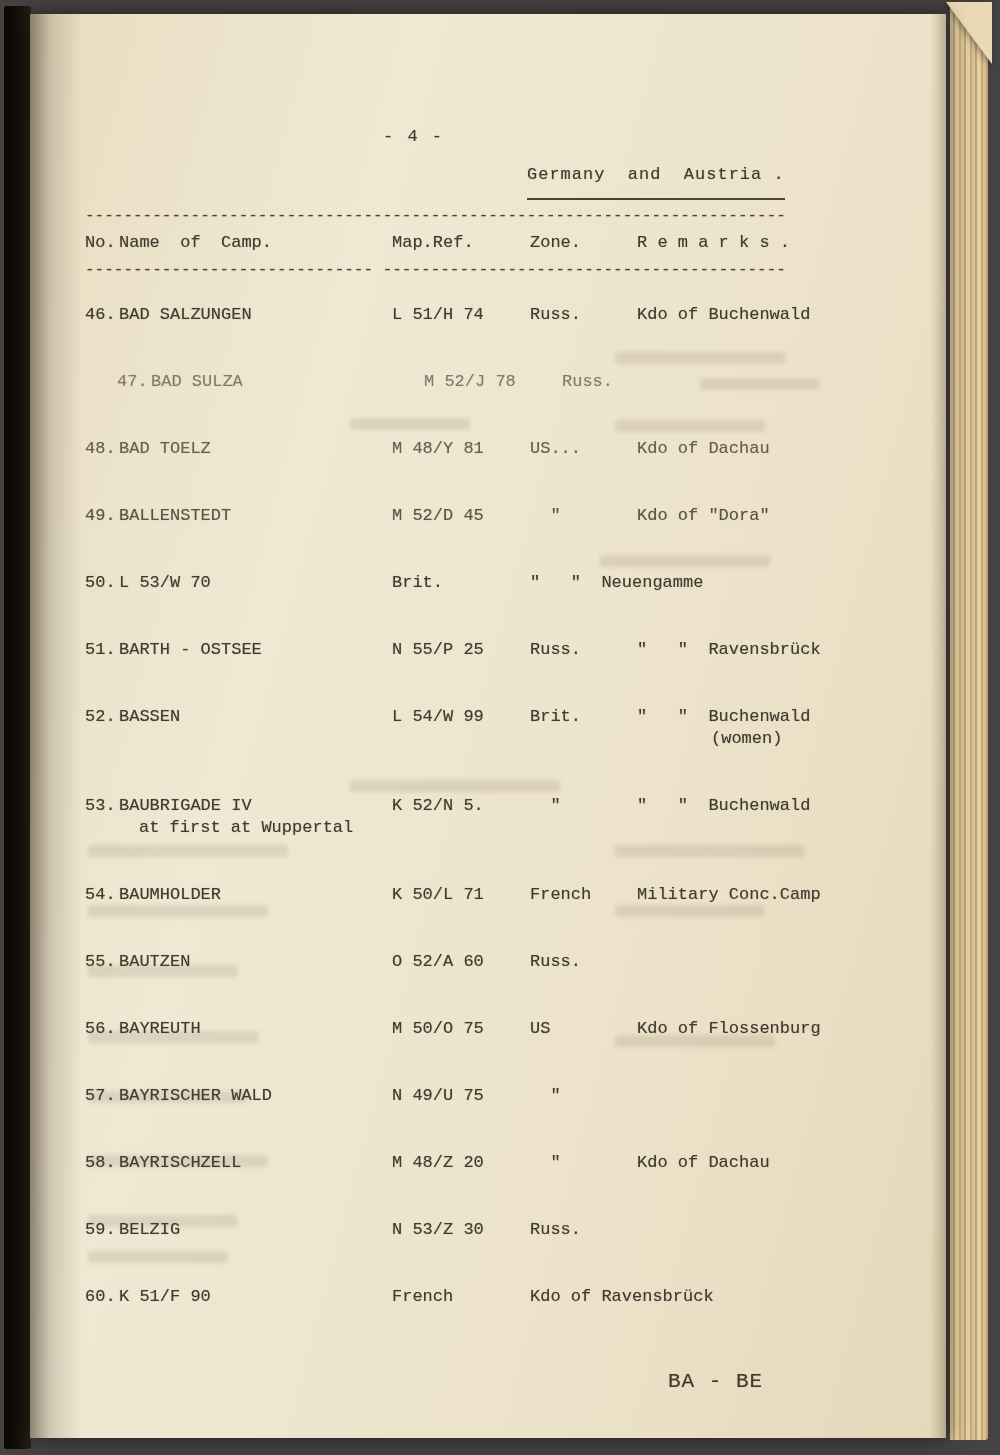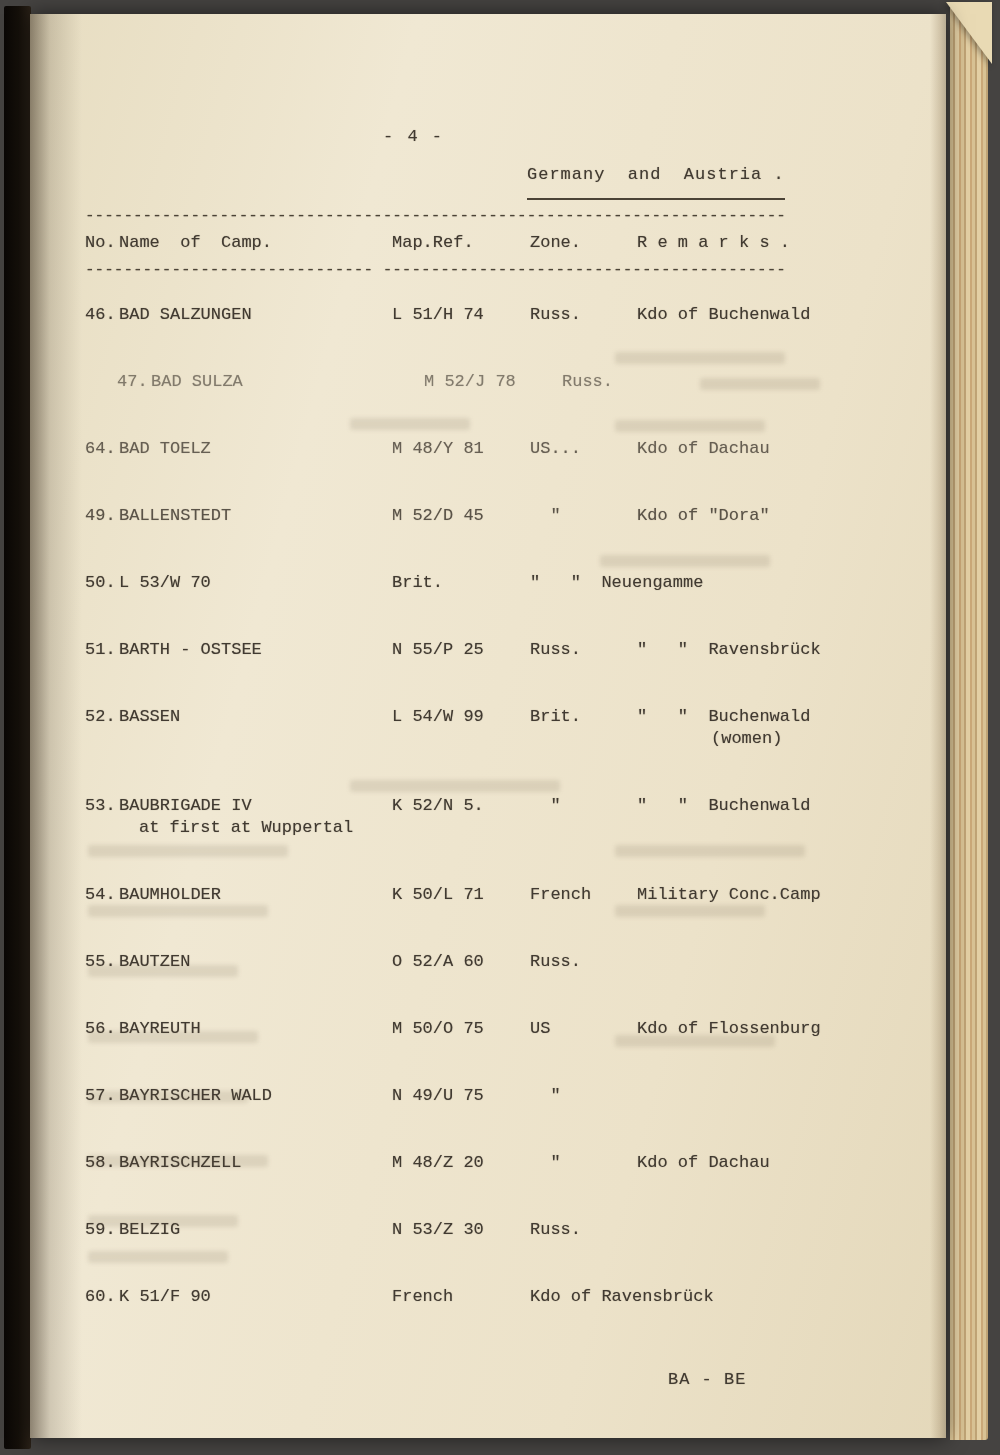--- a/index.html
+++ b/index.html
@@ -71,21 +71,21 @@
   .rows{margin-top:24px;}
   .row{margin-bottom:45px;}
   .c{white-space:pre;}
   .l2{display:block;white-space:pre;}
   .l2-name{padding-left:20px;}
   .l2-rem{padding-left:74px;}
   
   .row:nth-of-type(2) .c{opacity:.62;margin-left:32px;}
   .row:nth-of-type(3) .c{opacity:.78;}
   .row:nth-of-type(4) .c{opacity:.85;}
-  .footer-code{position:absolute;left:638px;top:1356px;font-size:17px;letter-spacing:1px;}
+  .footer-code{position:absolute;left:638px;top:1356px;font-size:21px;letter-spacing:1px;}
   
   .ghost{
     position:absolute;height:12px;border-radius:3px;
     background:rgba(92,78,52,.13);filter:blur(2px);
     pointer-events:none;
   }
 </style>
 </head>
 <body>
 
@@ -124,21 +124,21 @@
 
         <div class="row">
           <span class="c ink">47.</span>
           <span class="c ink"><span>BAD SULZA</span></span>
           <span class="c ink">M 52/J 78</span>
           <span class="c ink">Russ.</span>
           <span class="c ink"><span></span></span>
         </div>
 
         <div class="row">
-          <span class="c ink">64.</span>
+          <span class="c ink">48.</span>
           <span class="c ink"><span>BAD TOELZ</span></span>
           <span class="c ink">M 48/Y 81</span>
           <span class="c ink">US...</span>
           <span class="c ink"><span>Kdo of Dachau</span></span>
         </div>
 
         <div class="row">
           <span class="c ink">49.</span>
           <span class="c ink"><span>BALLENSTEDT</span></span>
           <span class="c ink">M 52/D 45</span>

